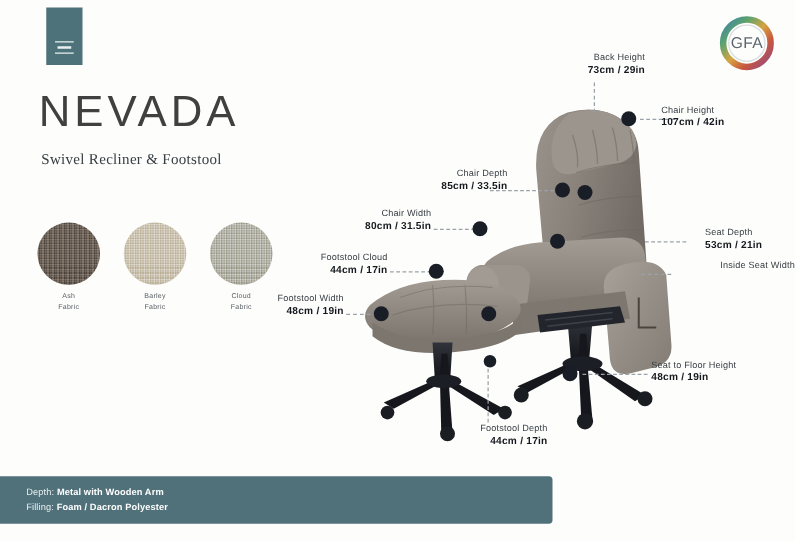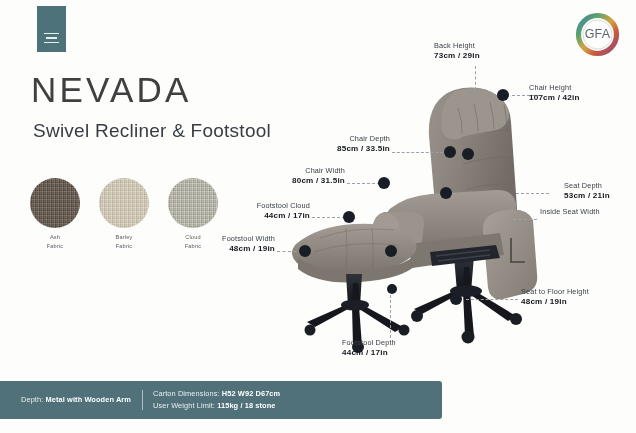--- a/index.html
+++ b/index.html
@@ -48,23 +48,24 @@
     font-size: 35px;
     letter-spacing: 3.2px;
     color: #404040;
     font-weight: 400;
     line-height: 1;
   }
   #page-subtitle {
     position: absolute;
     left: 33px;
     top: 120px;
-    font-size: 19px;
+    font-size: 12px;
     color: #373d42;
     letter-spacing: 0.25px;
+    font-family: Liberation Serif, serif;
   }
 
   
   #gfa-logo {
     position: absolute;
     right: 12px;
     top: 8px;
     width: 53px;
     height: 53px;
   }
@@ -126,21 +127,21 @@
     color: #3a4046;
     line-height: 1.25;
   }
   .callout .co-val {
     font-size: 8.1px;
     font-weight: bold;
     letter-spacing: 0.2px;
     color: #15191e;
     line-height: 1.45;
   }
-  .ca-center { text-align: left; }
+  .ca-center { text-align: right; }
   .ca-right  { text-align: right; }
   .ca-left   { text-align: left; }
 
   
   .dot {
     position: absolute;
     width: 12px;
     height: 12px;
     border-radius: 50%;
     background: #191d26;
@@ -372,36 +373,36 @@
 <div class="callout ca-center" style="left:434px; top:41px; width:82px;">
   <div class="co-name">Back Height</div>
   <div class="co-val">73cm / 29in</div>
 </div>
 
 <div class="callout ca-left" style="left:529px; top:83px; width:92px;">
   <div class="co-name">Chair Height</div>
   <div class="co-val">107cm / 42in</div>
 </div>
 
-<div class="callout ca-right" style="left:296px; top:134px; width:94px;">
+<div class="callout ca-right" style="left:312px; top:134px; width:94px;">
   <div class="co-name">Chair Depth</div>
   <div class="co-val">85cm / 33.5in</div>
 </div>
 
 <div class="callout ca-right" style="left:251px; top:166px; width:94px;">
   <div class="co-name">Chair Width</div>
   <div class="co-val">80cm / 31.5in</div>
 </div>
 
 <div class="callout ca-left" style="left:564px; top:181px; width:84px;">
   <div class="co-name">Seat Depth</div>
   <div class="co-val">53cm / 21in</div>
 </div>
 
-<div class="callout ca-left" style="left:540px; top:207px; width:96px;">
+<div class="callout ca-left" style="left:540px; top:207px; width:96px;text-align:right;">
   <div class="co-name">Inside Seat Width</div>
 </div>
 
 <div class="callout ca-left" style="left:521px; top:287px; width:112px;">
   <div class="co-name">Seat to Floor Height</div>
   <div class="co-val">48cm / 19in</div>
 </div>
 
 <div class="callout ca-right" style="left:215px; top:201px; width:95px;">
   <div class="co-name">Footstool Cloud</div>
@@ -419,26 +420,20 @@
 </div>
 
 <div id="spec-bar">
 
 
   <div class="spec-group">
     <div class="spec-line">
       <span>Depth:</span>
       <b>Metal with Wooden Arm</b>
     </div>
-  </div>
-
-  <div class="spec-group">
     <div class="spec-line">
-      <span>Carton Dimensions:</span>
-      <b>H52 W92 D67cm</b>
-    </div>
-    <div class="spec-line">
-      <span>User Weight Limit:</span>
-      <b>115kg / 18 stone</b>
+      <span>Filling:</span>
+      <b>Foam / Dacron Polyester</b>
     </div>
   </div>
 
+
 </div>
 
 </body></html>

